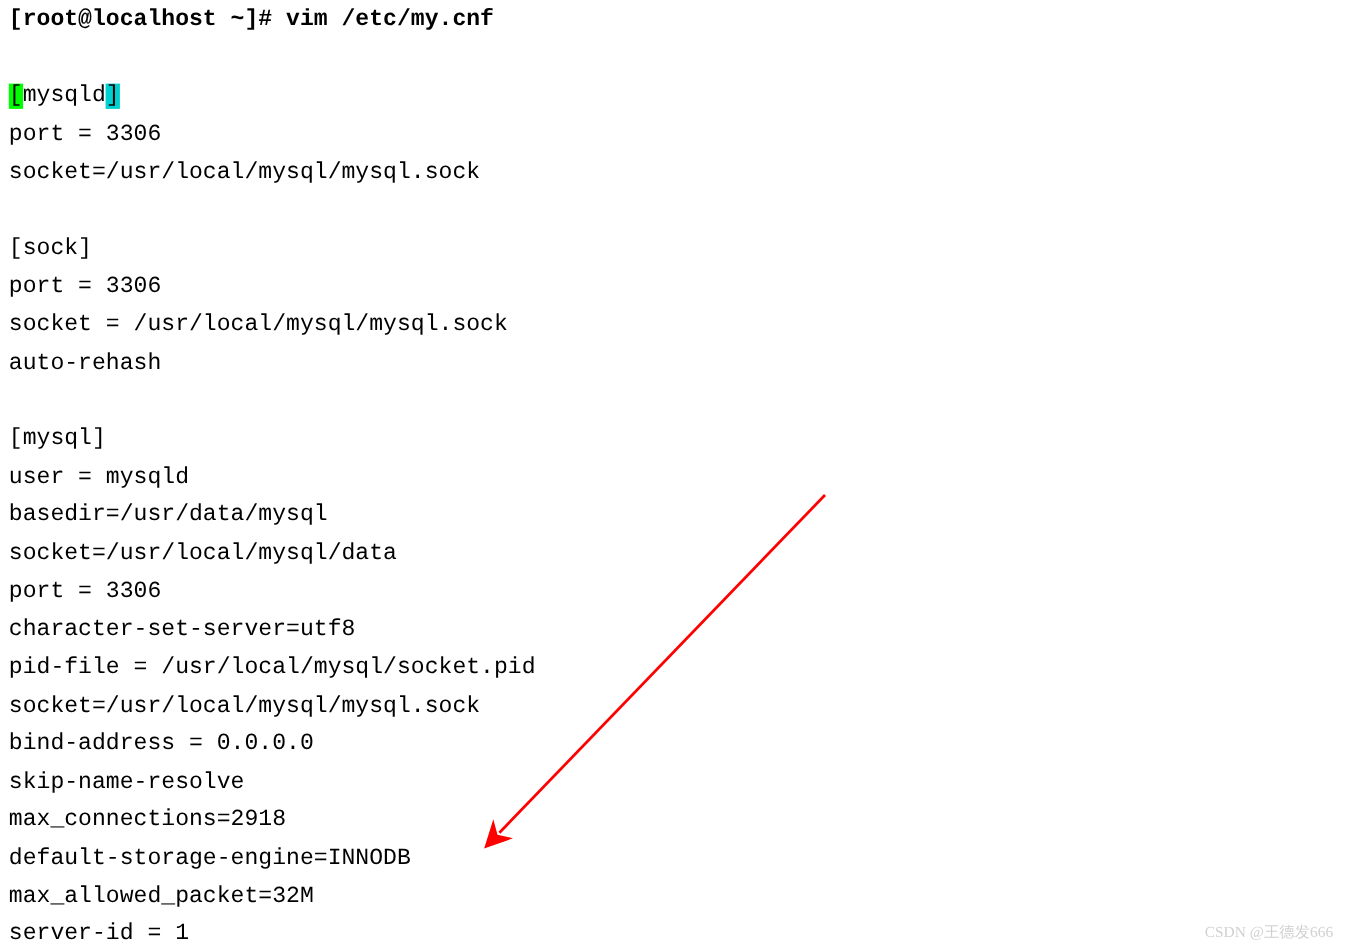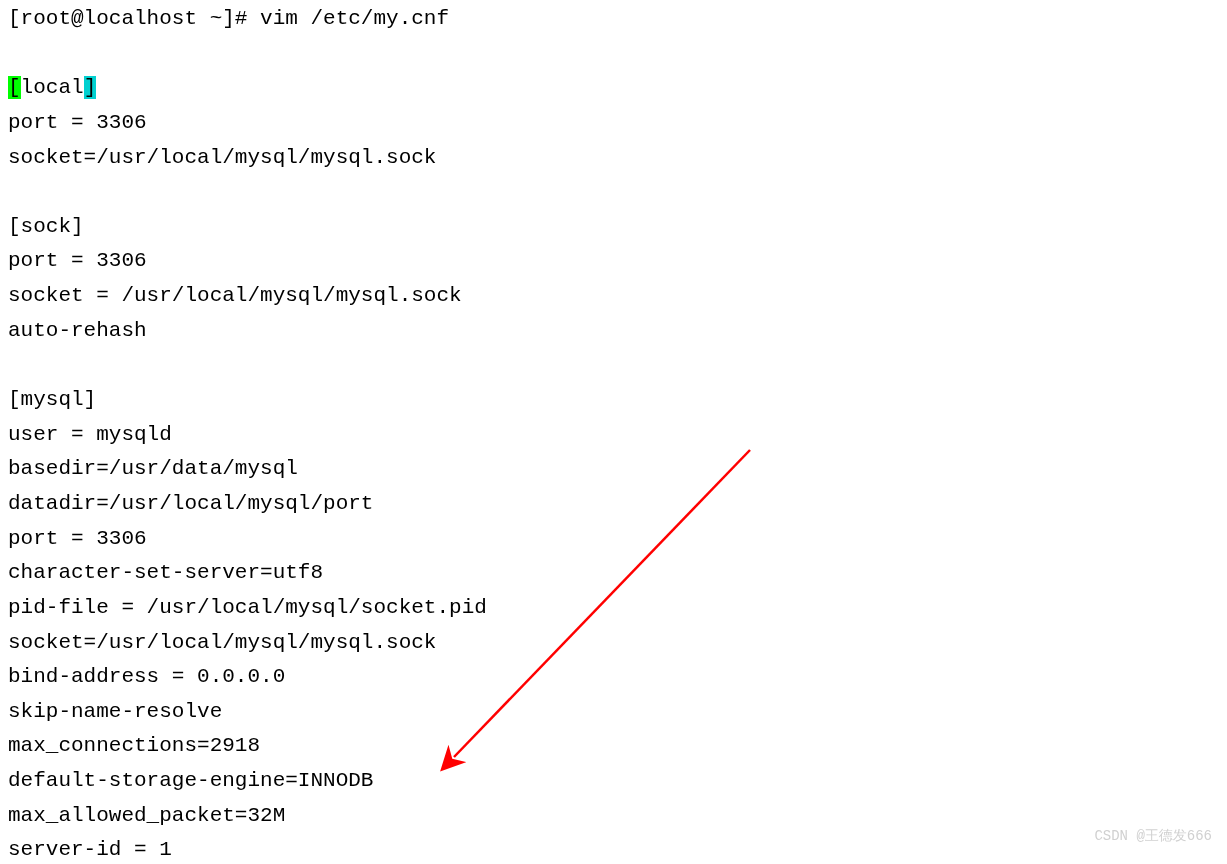--- a/index.html
+++ b/index.html
@@ -17,21 +17,21 @@
       position: relative;
       width: 1227px;
       height: 864px;
       overflow: hidden;
     }
     .line {
       white-space: pre;
       font-weight: normal;
     }
     .prompt-text {
-      font-weight: normal;
+      font-weight: bold;
     }
     .highlight-green {
       background-color: #00ff00;
       color: #000000;
     }
     .highlight-cyan {
       background-color: #00d0d0;
       color: #000000;
     }
     .blank-line {
@@ -40,53 +40,53 @@
     .arrow-svg {
       position: absolute;
       top: 0;
       left: 0;
       pointer-events: none;
       width: 1227px;
       height: 864px;
     }
     .watermark {
       position: absolute;
-      bottom: 16px;
+      bottom: 4px;
       right: 15px;
-      font-family: Liberation Mono, monospace;
+      font-family: Liberation Serif, serif;
       font-size: 14px;
       color: rgba(170, 170, 170, 0.55);
       font-weight: normal;
     }
   </style>
 </head>
 <body>
 
 <div class="line"><span class="prompt-text">[root@localhost ~]# </span><span class="prompt-text">vim /etc/my.cnf</span></div>
 
 <div class="blank-line"></div>
 
-<div class="line"><span class="highlight-green">[</span><span>local</span><span class="highlight-cyan">]</span></div>
+<div class="line"><span class="highlight-green">[</span><span>mysqld</span><span class="highlight-cyan">]</span></div>
 
 <div class="line">port = 3306</div>
 <div class="line">socket=/usr/local/mysql/mysql.sock</div>
 
 <div class="blank-line"></div>
 
 <div class="line">[sock]</div>
 <div class="line">port = 3306</div>
 <div class="line">socket = /usr/local/mysql/mysql.sock</div>
 <div class="line">auto-rehash</div>
 
 <div class="blank-line"></div>
 
 <div class="line">[mysql]</div>
 <div class="line">user = mysqld</div>
 <div class="line">basedir=/usr/data/mysql</div>
-<div class="line">datadir=/usr/local/mysql/port</div>
+<div class="line">socket=/usr/local/mysql/data</div>
 <div class="line">port = 3306</div>
 <div class="line">character-set-server=utf8</div>
 <div class="line">pid-file = /usr/local/mysql/socket.pid</div>
 <div class="line">socket=/usr/local/mysql/mysql.sock</div>
 <div class="line">bind-address = 0.0.0.0</div>
 <div class="line">skip-name-resolve</div>
 <div class="line">max_connections=2918</div>
 <div class="line">default-storage-engine=INNODB</div>
 <div class="line">max_allowed_packet=32M</div>
 <div class="line">server-id = 1</div>

